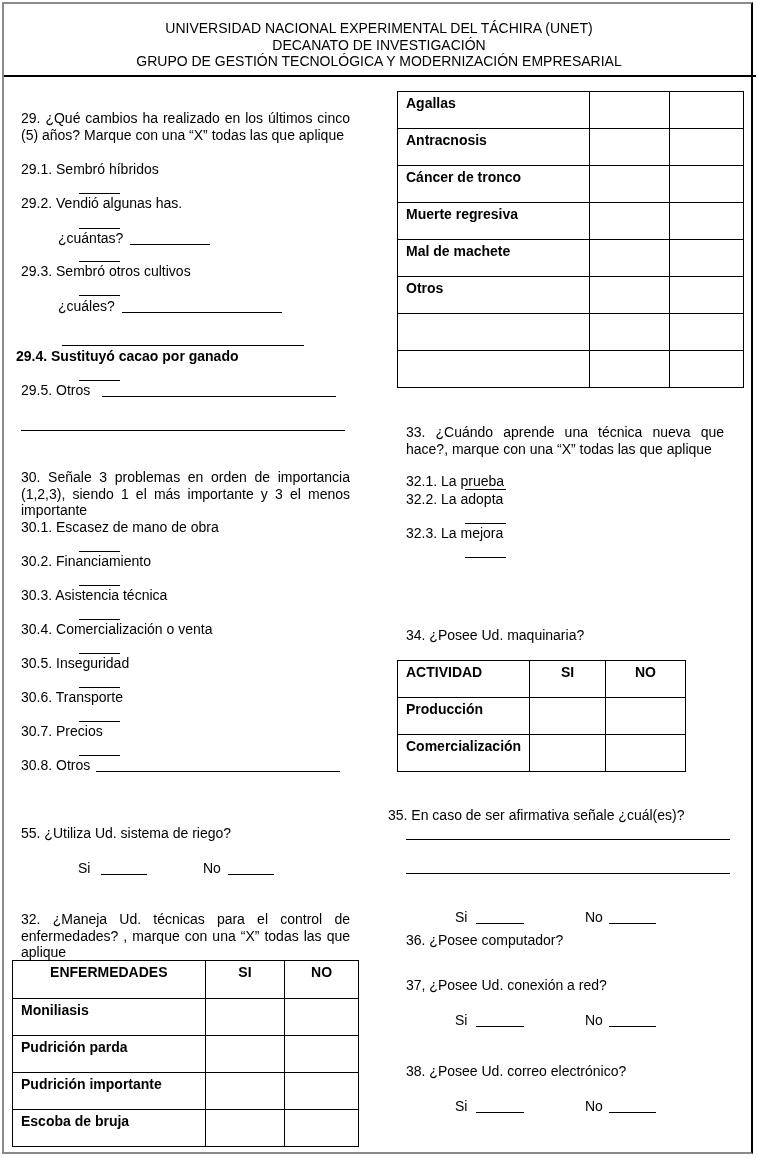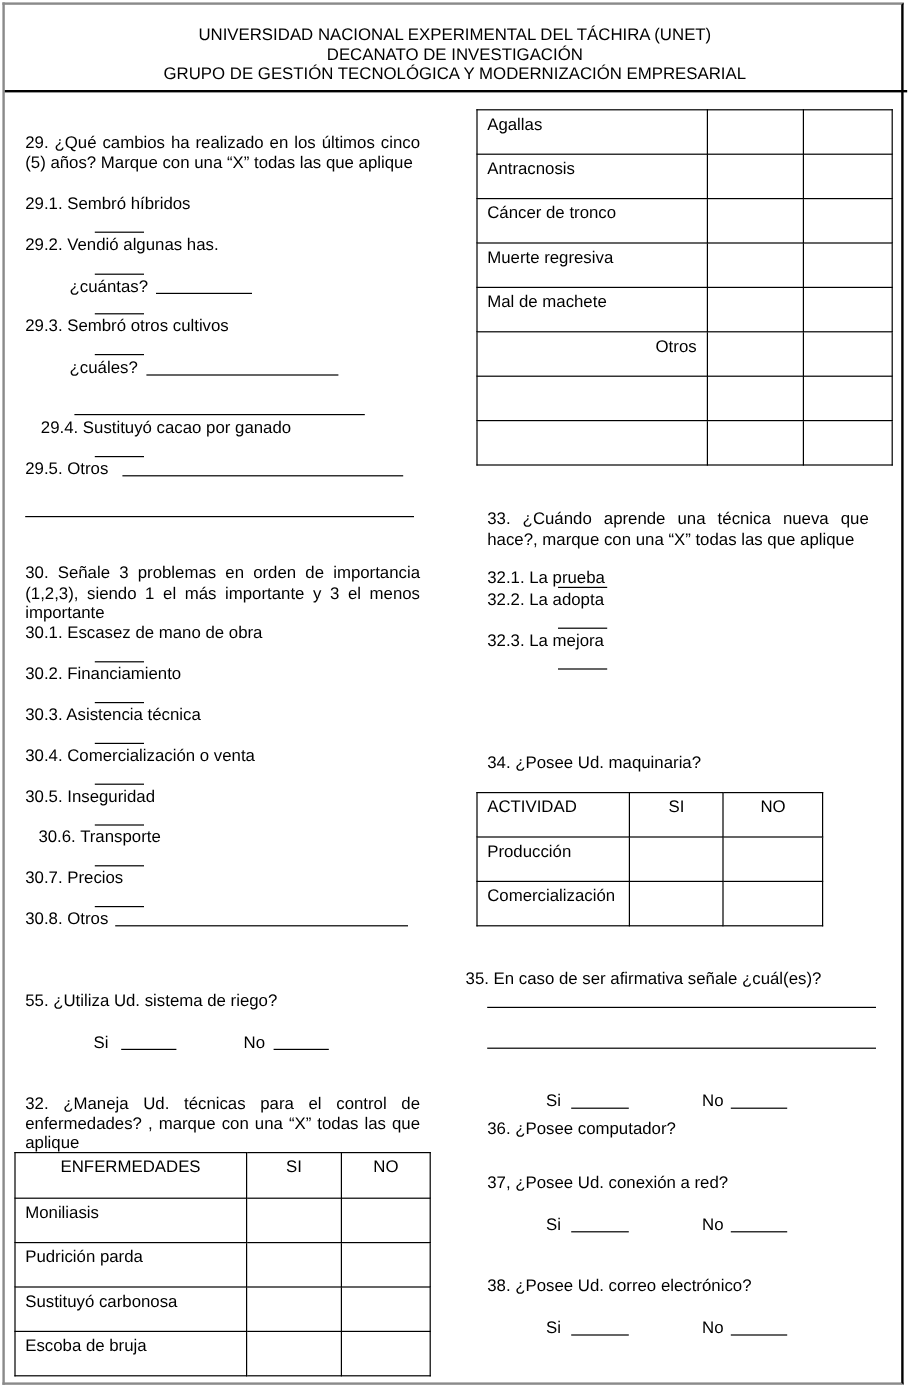--- a/index.html
+++ b/index.html
@@ -7,21 +7,21 @@
          font-family: "Liberation Sans", sans-serif; font-size: 14px; color: #000; }
   .frame { position: absolute; left: 2px; top: 2px; width: 751px; height: 1152px;
            border-left: 2px solid #8a8a8a; border-top: 2px solid #8a8a8a; border-bottom: 2px solid #8a8a8a;
            border-right: 2px solid #000; box-sizing: border-box; }
   .header { position: absolute; left: 0; top: 20px; width: 758px; text-align: center; line-height: 16.5px; font-size: 14px; }
   .header div { white-space: nowrap; }
   .hr { position: absolute; left: 4px; top: 75px; width: 752px; height: 2px; background: #000; }
   .t { position: absolute; white-space: nowrap; line-height: 16px; }
   .para { position: absolute; line-height: 16.5px; text-align: justify; }
   .blank { position: absolute; height: 0; border-top: 1px solid #000; }
-  table.grid { position: absolute; border-collapse: collapse; }
+  table.grid { position: absolute; border-collapse: collapse; font-weight: bold; }
   table.grid td { border: 1px solid #000; vertical-align: top; padding: 3px 8px 0 8px; font-size: 14px; line-height: 16px; box-sizing: border-box; }
   table.grid td.c { text-align: center; }
 </style>
 </head>
 <body>
 
 <div class="frame"></div>
 
 <div class="header">
   <div>UNIVERSIDAD NACIONAL EXPERIMENTAL DEL TÁCHIRA (UNET)</div>
@@ -36,38 +36,38 @@
 <div class="t" style="left:21px; top:195px;">29.2. Vendió algunas has.</div>
 <div class="t" style="left:58px; top:230px;">¿cuántas?</div>
 <div class="blank" style="left:130px; top:244px; width:80px;"></div>
 <div class="blank" style="left:79px; top:228px; width:41px;"></div>
 <div class="blank" style="left:79px; top:261px; width:41px;"></div>
 <div class="t" style="left:21px; top:263px;">29.3. Sembró otros cultivos</div>
 <div class="blank" style="left:79px; top:295px; width:41px;"></div>
 <div class="t" style="left:58px; top:298px;">¿cuáles?</div>
 <div class="blank" style="left:122px; top:312px; width:160px;"></div>
 <div class="blank" style="left:62px; top:345px; width:242px;"></div>
-<div class="t" style="left:34px; top:348px;">29.4. Sustituyó cacao por ganado</div>
+<div class="t" style="left:16px; top:348px;font-weight:bold;">29.4. Sustituyó cacao por ganado</div>
 <div class="blank" style="left:79px; top:380px; width:41px;"></div>
 <div class="t" style="left:21px; top:382px;">29.5. Otros</div>
 <div class="blank" style="left:102px; top:396px; width:234px;"></div>
 <div class="blank" style="left:21px; top:430px; width:324px;"></div>
 
 <div class="para" style="left:21px; top:469px; width:329px;">30. Señale 3 problemas en orden de importancia (1,2,3), siendo 1 el más importante y 3 el menos importante</div>
 <div class="t" style="left:21px; top:519px;">30.1. Escasez de mano de obra</div>
 <div class="blank" style="left:79px; top:551px; width:41px;"></div>
 <div class="t" style="left:21px; top:553px;">30.2. Financiamiento</div>
 <div class="blank" style="left:79px; top:585px; width:41px;"></div>
 <div class="t" style="left:21px; top:587px;">30.3. Asistencia técnica</div>
 <div class="blank" style="left:79px; top:619px; width:41px;"></div>
 <div class="t" style="left:21px; top:621px;">30.4. Comercialización o venta</div>
 <div class="blank" style="left:79px; top:653px; width:41px;"></div>
 <div class="t" style="left:21px; top:655px;">30.5. Inseguridad</div>
 <div class="blank" style="left:79px; top:687px; width:41px;"></div>
-<div class="t" style="left:21px; top:689px;margin-left:11px;">30.6. Transporte</div>
+<div class="t" style="left:21px; top:689px;">30.6. Transporte</div>
 <div class="blank" style="left:79px; top:721px; width:41px;"></div>
 <div class="t" style="left:21px; top:723px;">30.7. Precios</div>
 <div class="blank" style="left:79px; top:755px; width:41px;"></div>
 <div class="t" style="left:21px; top:757px;">30.8. Otros</div>
 <div class="blank" style="left:96px; top:771px; width:244px;"></div>
 
 <div class="t" style="left:21px; top:825px;">55. ¿Utiliza Ud. sistema de riego?</div>
 <div class="t" style="left:78px; top:860px;">Si</div>
 <div class="blank" style="left:101px; top:874px; width:46px;"></div>
 <div class="t" style="left:203px; top:860px;">No</div>
@@ -85,21 +85,21 @@
     <td>Moniliasis</td>
     <td></td>
         <td></td>
   </tr>
   <tr style="height:37px;">
     <td>Pudrición parda</td>
     <td></td>
         <td></td>
   </tr>
   <tr style="height:37px;">
-    <td>Sustituyó carbonosa</td>
+    <td>Pudrición importante</td>
     <td></td>
         <td></td>
   </tr>
   <tr style="height:37px;">
     <td>Escoba de bruja</td>
     <td></td>
         <td></td>
   </tr>
 </tbody>
   </table>
@@ -124,21 +124,21 @@
   <tr style="height:37px;">
         <td>Muerte regresiva</td>
         <td></td>
         <td></td>
       </tr>
   <tr style="height:37px;">
         <td>Mal de machete</td>
         <td></td>
         <td></td>
       </tr>
-  <tr style="height:37px;text-align:right;">
+  <tr style="height:37px;">
         <td>Otros</td>
         <td></td>
         <td></td>
       </tr>
   <tr style="height:37px;">
         <td></td>
         <td></td>
         <td></td>
       </tr>
   <tr style="height:37px;">

